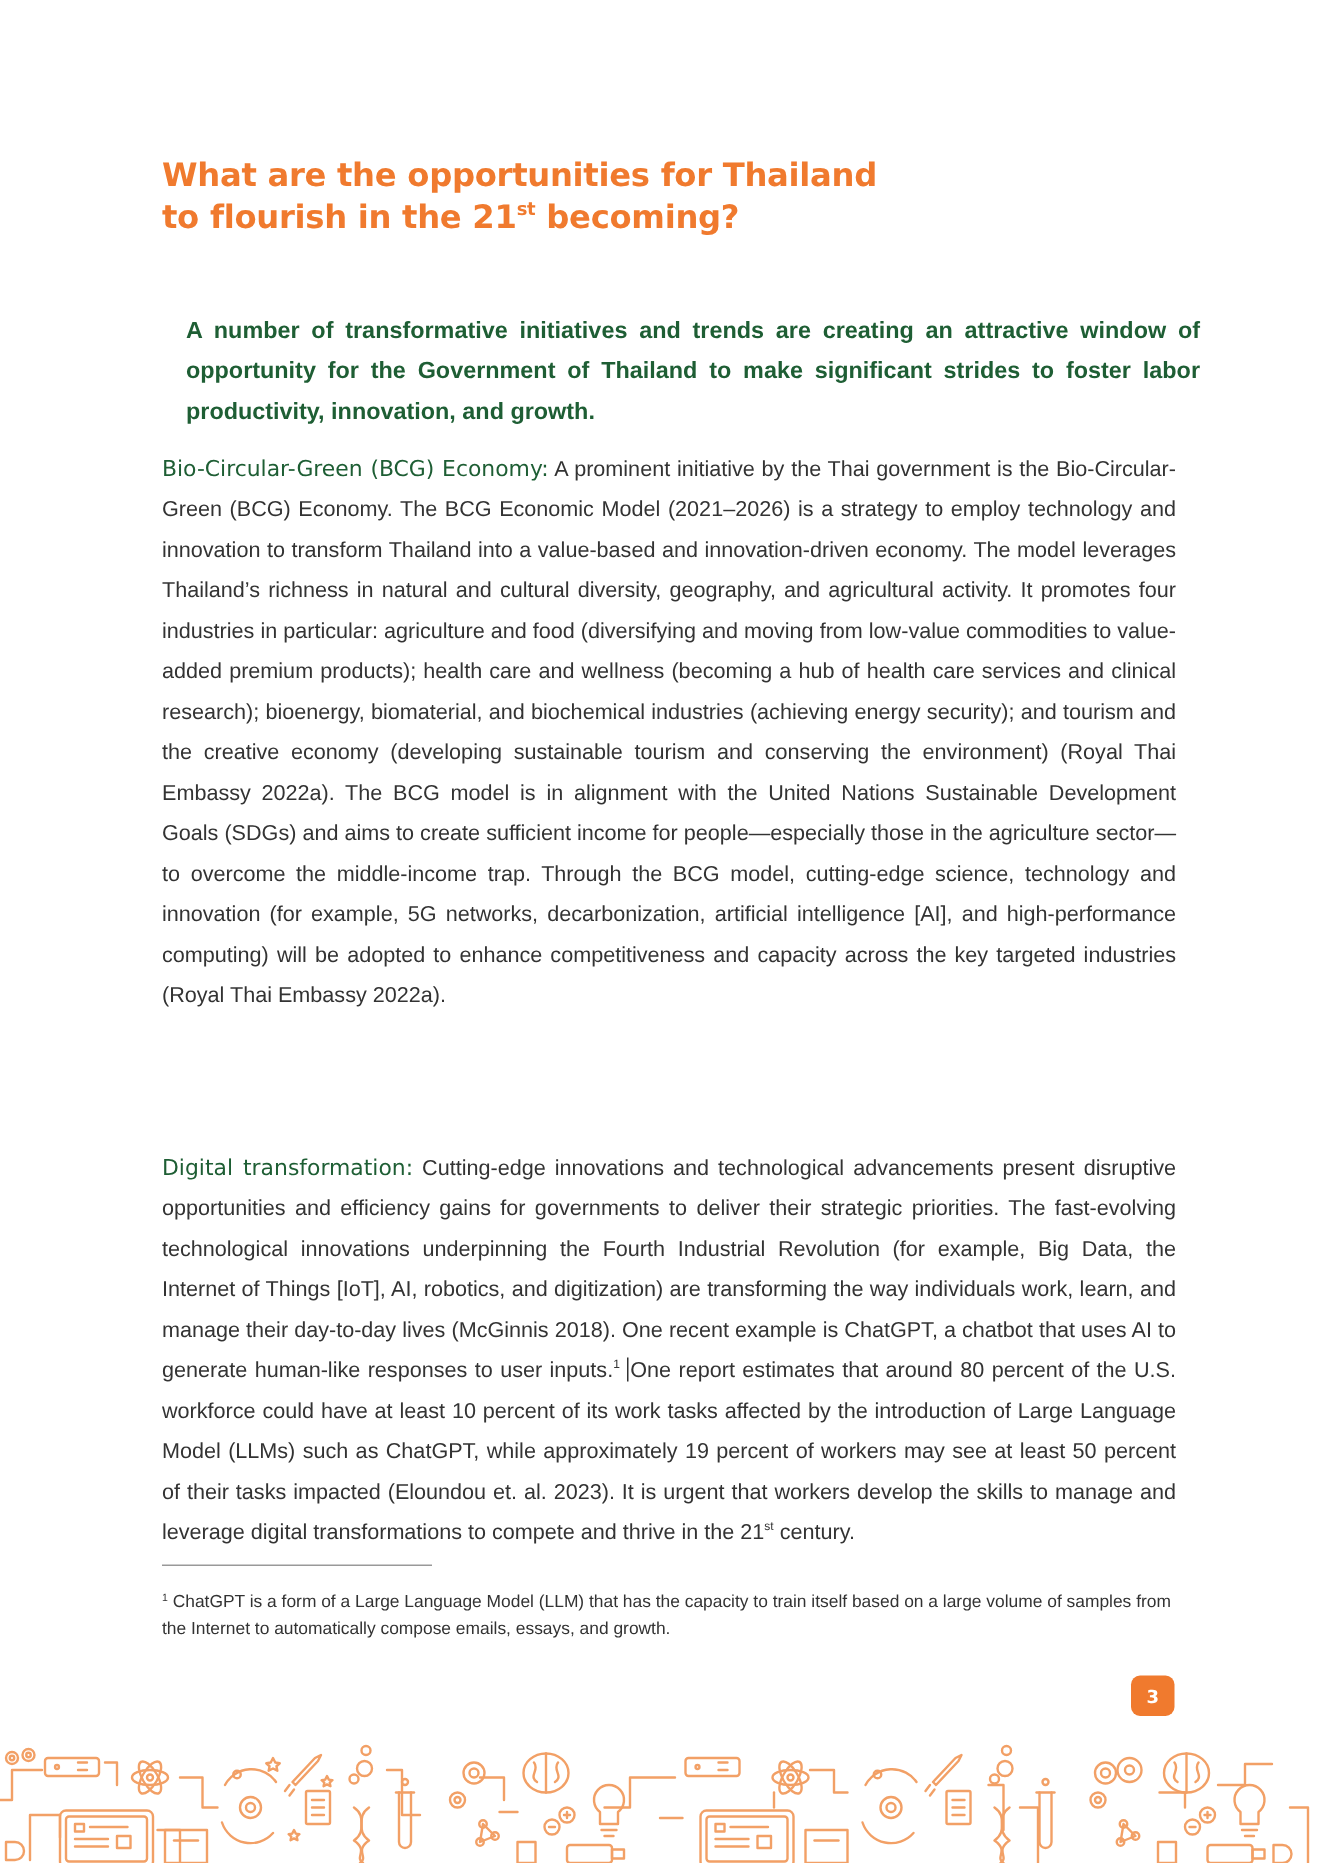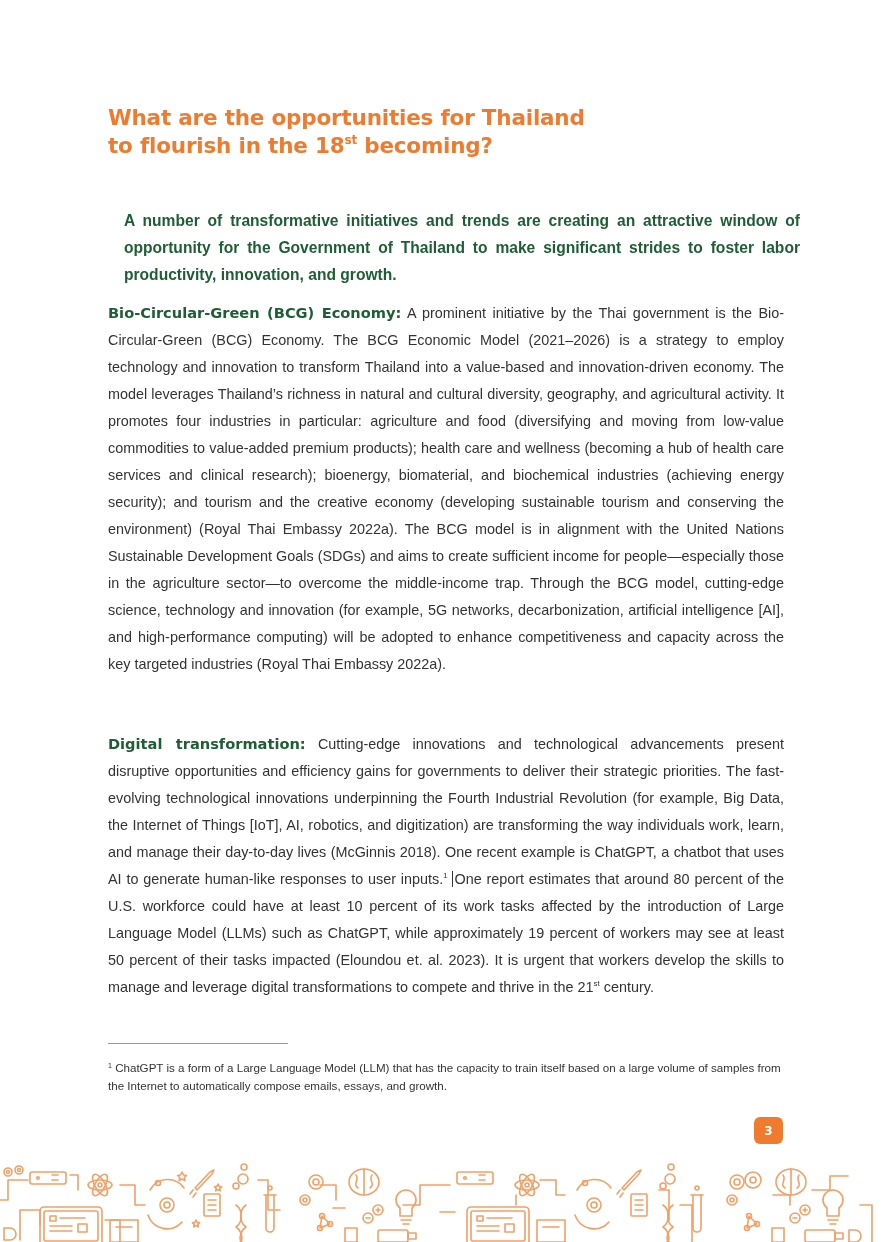--- a/index.html
+++ b/index.html
@@ -9,25 +9,25 @@
   .title { position: absolute; left: 108px; top: 104px; width: 600px;
            font-family: "DejaVu Sans", sans-serif; font-weight: bold;
            font-size: 21.5px; line-height: 28px; color: #F07A2E; letter-spacing: -0.2px; }
   .title sup { font-size: 12px; vertical-align: 9px; line-height: 0; }
   .lead { position: absolute; left: 108px; top: 191px; width: 676px;
           font-family: "Liberation Sans", sans-serif; font-weight: bold;
           font-size: 15.6px; line-height: 27px; color: #1E5E34; text-align: justify; }
   .para { position: absolute; left: 108px; width: 676px;
           font-family: "Liberation Sans", sans-serif;
           font-size: 14.4px; line-height: 27px; color: #333333; text-align: justify; }
-  .para .lead-in { font-family: "DejaVu Sans", sans-serif; font-weight: bold;
+  .para .lead-in { font-family: "DejaVu Sans", sans-serif; font-weight: normal;
                    color: #1E5E34; font-size: 14.6px; }
   .para sup { font-size: 8px; vertical-align: 6px; line-height: 0; }
   #p1 { top: 299px; }
-  #p2 { top: 730px; }
+  #p2 { top: 765px; }
   .caret { display: inline-block; width: 1px; height: 16px; background: #333;
            vertical-align: -3px; margin-right: 1px; }
   .fn-rule { position: absolute; left: 108px; top: 1043px; width: 180px;
              height: 1px; background: #999; }
   .footnote { position: absolute; left: 108px; top: 1059px; width: 678px;
               font-family: "Liberation Sans", sans-serif;
               font-size: 11.6px; line-height: 18px; color: #333; }
   .footnote sup { font-size: 7px; vertical-align: 4px; line-height: 0; }
   .page-num { position: absolute; left: 754px; top: 1117px; width: 29px; height: 27px;
               background: #F07A2E; border-radius: 6px; color: #fff;
@@ -35,21 +35,21 @@
               display: flex; align-items: center; justify-content: center; }
   .band { position: absolute; left: 0; top: 1150px; width: 891px; height: 92px; }
 </style>
 </head>
 <body>
 
 <div class="page">
 
   <h1 class="title" style="margin:0;">
     <span>What are the opportunities for Thailand</span><br>
-    <span>to flourish in the 18</span><sup>st</sup><span> becoming?</span>
+    <span>to flourish in the 21</span><sup>st</sup><span> becoming?</span>
   </h1>
 
   <p class="lead" style="margin:16px;">A number of transformative initiatives and trends are creating an attractive window of opportunity for the Government of Thailand to make significant strides to foster labor productivity, innovation, and growth.</p>
 
   <p class="para" id="p1" style="margin:0;">
     <span class="lead-in">Bio-Circular-Green (BCG) Economy:</span><span> A prominent initiative by the Thai government is the Bio-Circular-Green (BCG) Economy. The BCG Economic Model (2021–2026) is a strategy to employ technology and innovation to transform Thailand into a value-based and innovation-driven economy. The model leverages Thailand’s richness in natural and cultural diversity, geography, and agricultural activity. It promotes four industries in particular: agriculture and food (diversifying and moving from low-value commodities to value-added premium products); health care and wellness (becoming a hub of health care services and clinical research); bioenergy, biomaterial, and biochemical industries (achieving energy security); and tourism and the creative economy (developing sustainable tourism and conserving the environment) (Royal Thai Embassy 2022a). The BCG model is in alignment with the United Nations Sustainable Development Goals (SDGs) and aims to create sufficient income for people—especially those in the agriculture sector—to overcome the middle-income trap. Through the BCG model, cutting-edge science, technology and innovation (for example, 5G networks, decarbonization, artificial intelligence [AI], and high-performance computing) will be adopted to enhance competitiveness and capacity across the key targeted industries (Royal Thai Embassy 2022a).</span>
   </p>
 
   <p class="para" id="p2" style="margin:0;">
     <span class="lead-in">Digital transformation:</span><span> Cutting-edge innovations and technological advancements present disruptive opportunities and efficiency gains for governments to deliver their strategic priorities. The fast-evolving technological innovations underpinning the Fourth Industrial Revolution (for example, Big Data, the Internet of Things [IoT], AI, robotics, and digitization) are transforming the way individuals work, learn, and manage their day-to-day lives (McGinnis 2018). One recent example is ChatGPT, a chatbot that uses AI to generate human-like responses to user inputs.</span><sup>1</sup>

